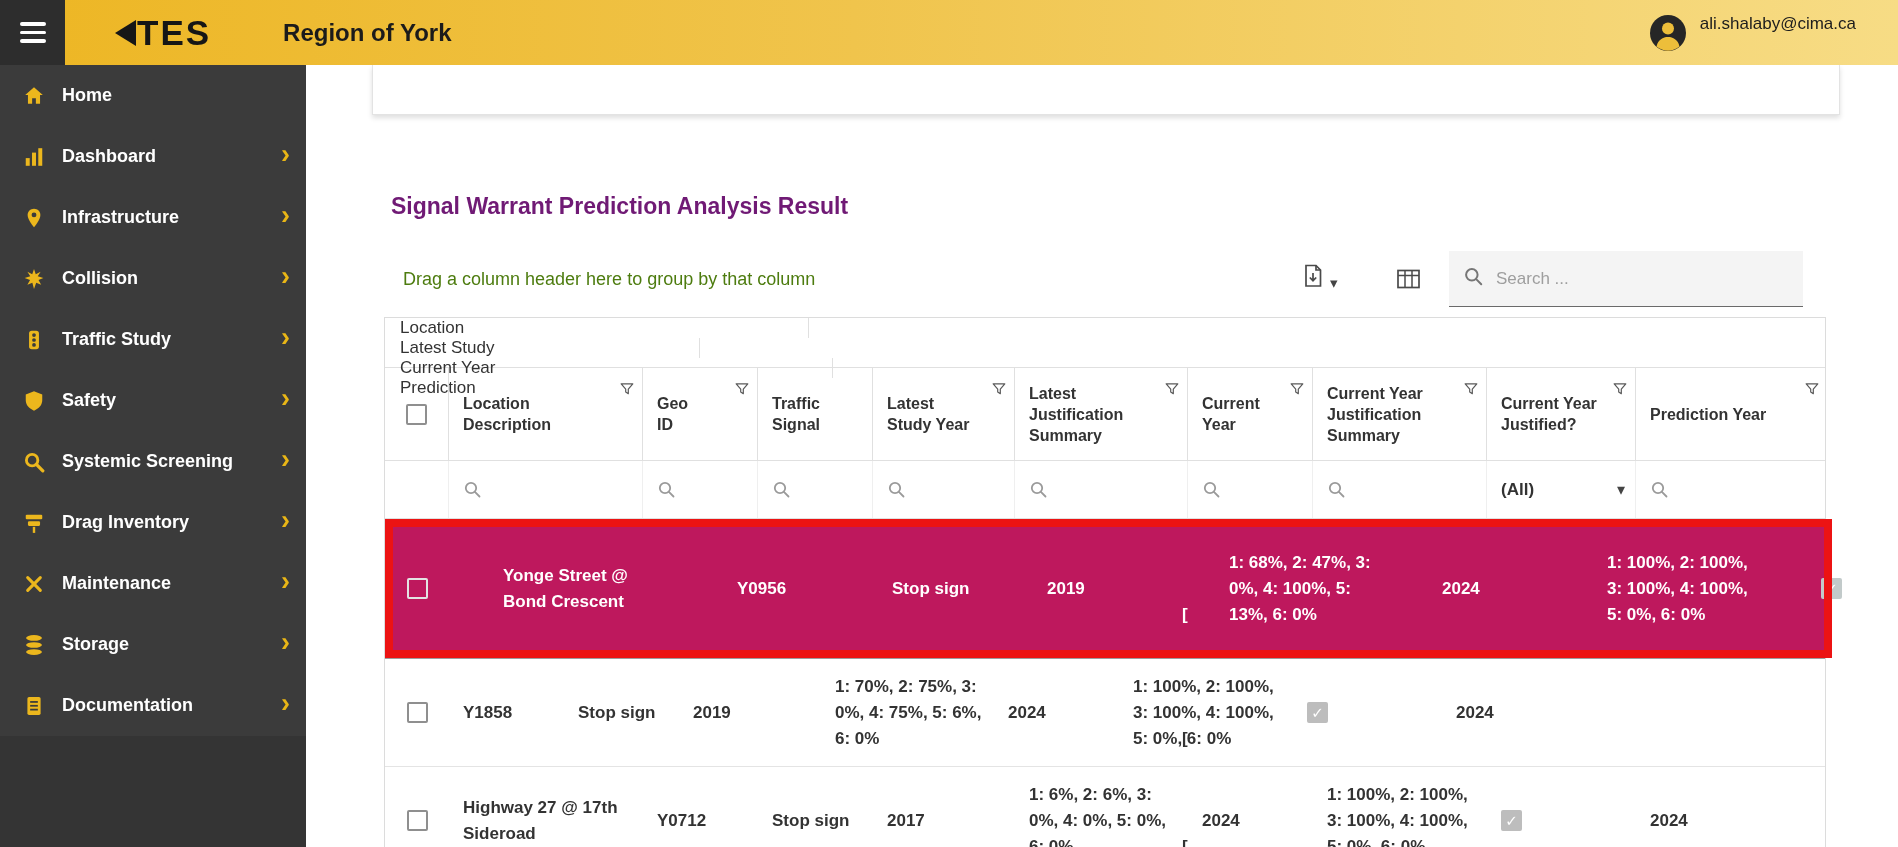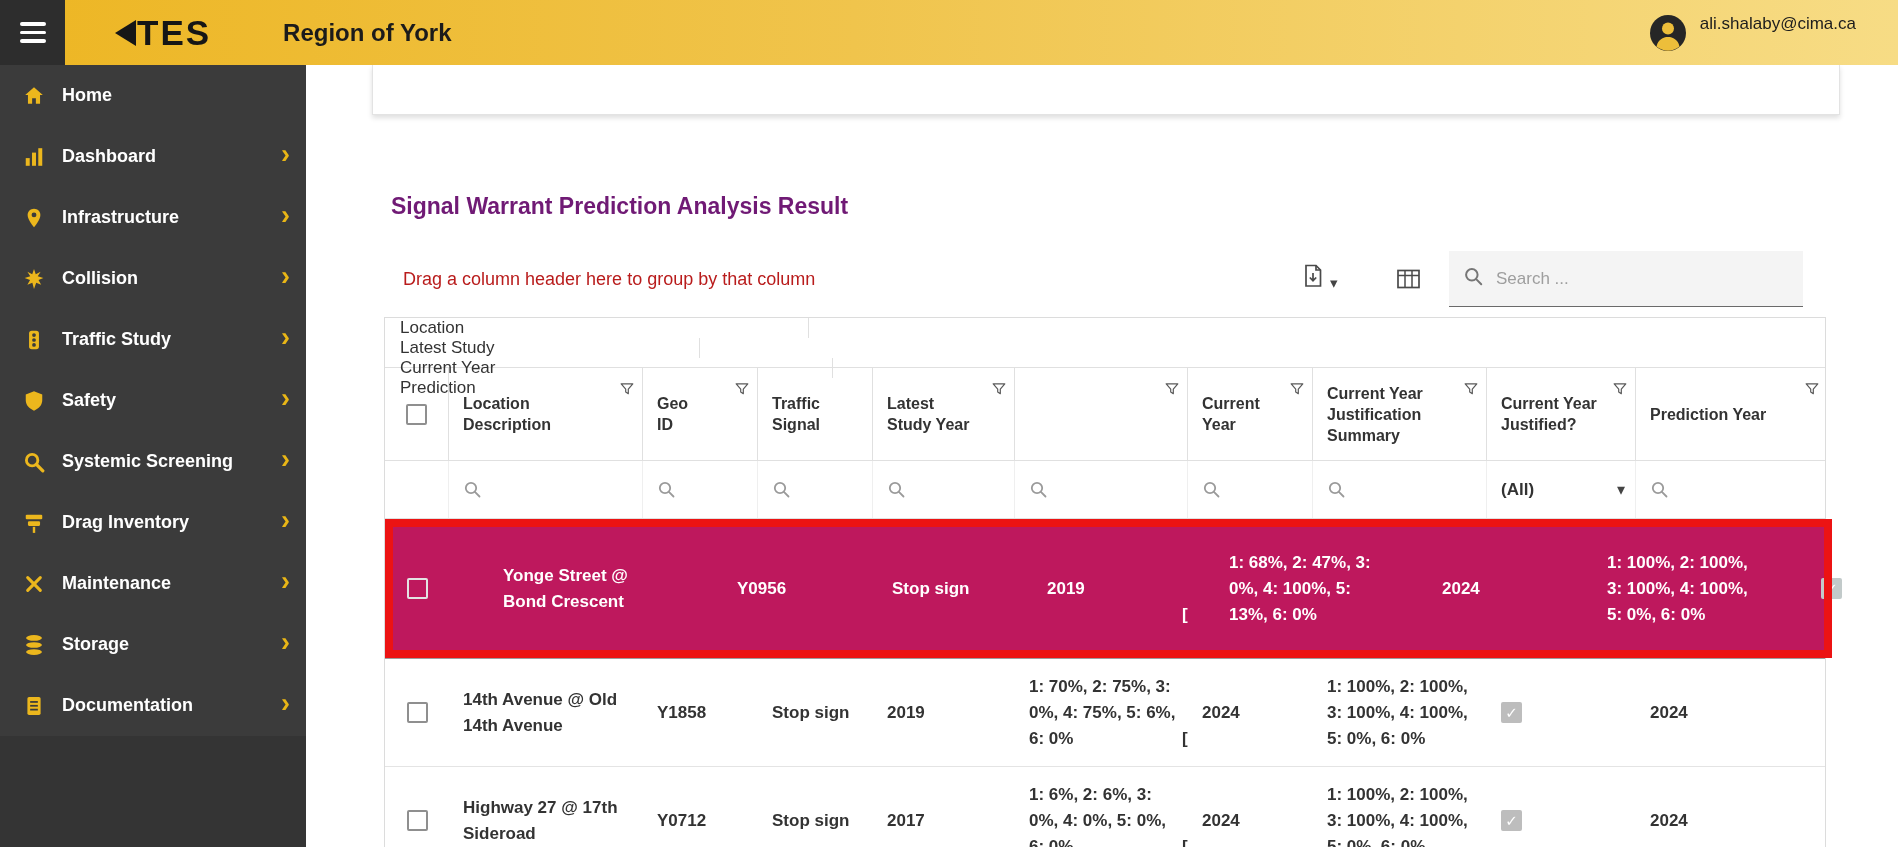--- a/index.html
+++ b/index.html
@@ -30,21 +30,21 @@
   .s-icon { width:24px; height:24px; margin-right:16px; display:flex; align-items:center; justify-content:center; }
   .s-icon svg { display:block; }
   .chev { margin-left:auto; color:#e9b616; font-size:27px; font-weight:700; line-height:1; padding-bottom:4px; }
   .side-rest { flex:1; background:#343434; }
 
   
   .main { position:absolute; left:306px; top:65px; right:0; bottom:0; background:#fff; overflow:hidden; }
   .top-card { position:absolute; left:66px; top:0; width:1468px; height:50px; background:#fff;
     border:1px solid #e3e3e3; border-top:none; box-shadow:0 3px 5px rgba(0,0,0,0.13); }
   .page-title { position:absolute; left:85px; top:128px; font-size:23px; font-weight:700; color:#701a75; }
-  .hint { position:absolute; left:97px; top:204px; font-size:18px; color:#b91c1c; }
+  .hint { position:absolute; left:97px; top:204px; font-size:18px; color:#4d7c0f; }
 
   .tool-btn { position:absolute; display:flex; align-items:flex-end; gap:5px; cursor:pointer; }
   .btn-export { left:995px; top:198px; }
   .btn-chooser { left:1090px; top:203px; }
   .caret { font-size:15px; color:#444; line-height:1; padding-bottom:3px; }
 
   .search-box { position:absolute; left:1143px; top:186px; width:354px; height:56px;
     background:#f4f4f4; border-bottom:1px solid #6a6a6a; display:flex; align-items:center; padding:0 14px; }
   .search-box input { flex:1; border:none; background:transparent; outline:none; font-size:17px;
     margin-left:12px; color:#333; font-family:inherit; }
@@ -320,20 +320,21 @@
       <div class="hc c-sig">
         <span>Traffic Signal</span>
       </div>
       <div class="hc c-lsy">
         <span>Latest Study Year</span>
         <span class="funnel"><svg width="16" height="16" viewBox="0 0 16 16">
               <path d="M2.2 2.8h11.6L9.3 8.1v4.6L6.7 11V8.1z" fill="none" stroke="#5a5a5a" stroke-width="1.2" stroke-linejoin="round"></path>
             </svg></span>
       </div>
       <div class="hc c-ljs">
+        <span>Latest Justification Summary</span>
         <span class="funnel"><svg width="16" height="16" viewBox="0 0 16 16">
               <path d="M2.2 2.8h11.6L9.3 8.1v4.6L6.7 11V8.1z" fill="none" stroke="#5a5a5a" stroke-width="1.2" stroke-linejoin="round"></path>
             </svg></span>
       </div>
       <div class="hc c-cy">
         <span>Current Year</span>
         <span class="funnel"><svg width="16" height="16" viewBox="0 0 16 16">
               <path d="M2.2 2.8h11.6L9.3 8.1v4.6L6.7 11V8.1z" fill="none" stroke="#5a5a5a" stroke-width="1.2" stroke-linejoin="round"></path>
             </svg></span>
       </div>
@@ -431,21 +432,20 @@
       </div>
       <div class="bc c-py">2024</div>
       <span class="artifact">[</span>
       <div class="red-frame"></div>
     </div>
 
     <div class="body-row">
       <div class="bc bc-check c-check">
         <span class="cb cb-row"></span>
       </div>
-      <div class="bc c-desc">14th Avenue @ Old 14th Avenue</div>
       <div class="bc c-geo">Y1858</div>
       <div class="bc c-sig">Stop sign</div>
       <div class="bc c-lsy">2019</div>
       <div class="bc c-ljs">1: 70%, 2: 75%, 3: 0%, 4: 75%, 5: 6%, 6: 0%</div>
       <div class="bc c-cy">2024</div>
       <div class="bc c-cyjs">1: 100%, 2: 100%, 3: 100%, 4: 100%, 5: 0%, 6: 0%</div>
       <div class="bc bc-just c-cyj">
         <span class="cb cb-checked">
             <i>✓</i>
           </span>

